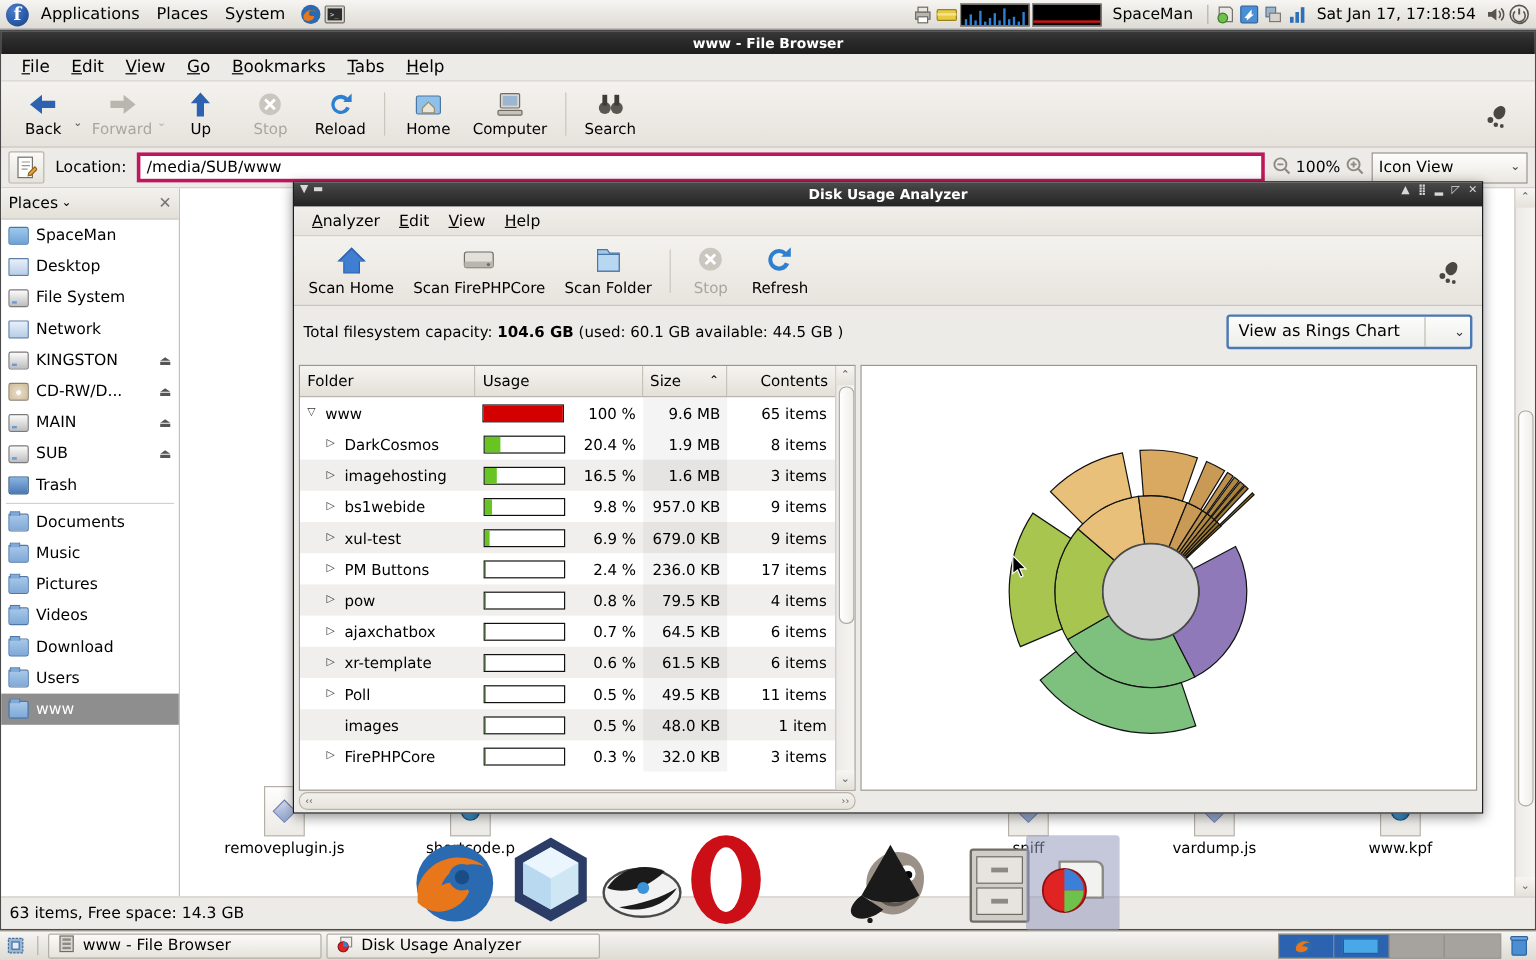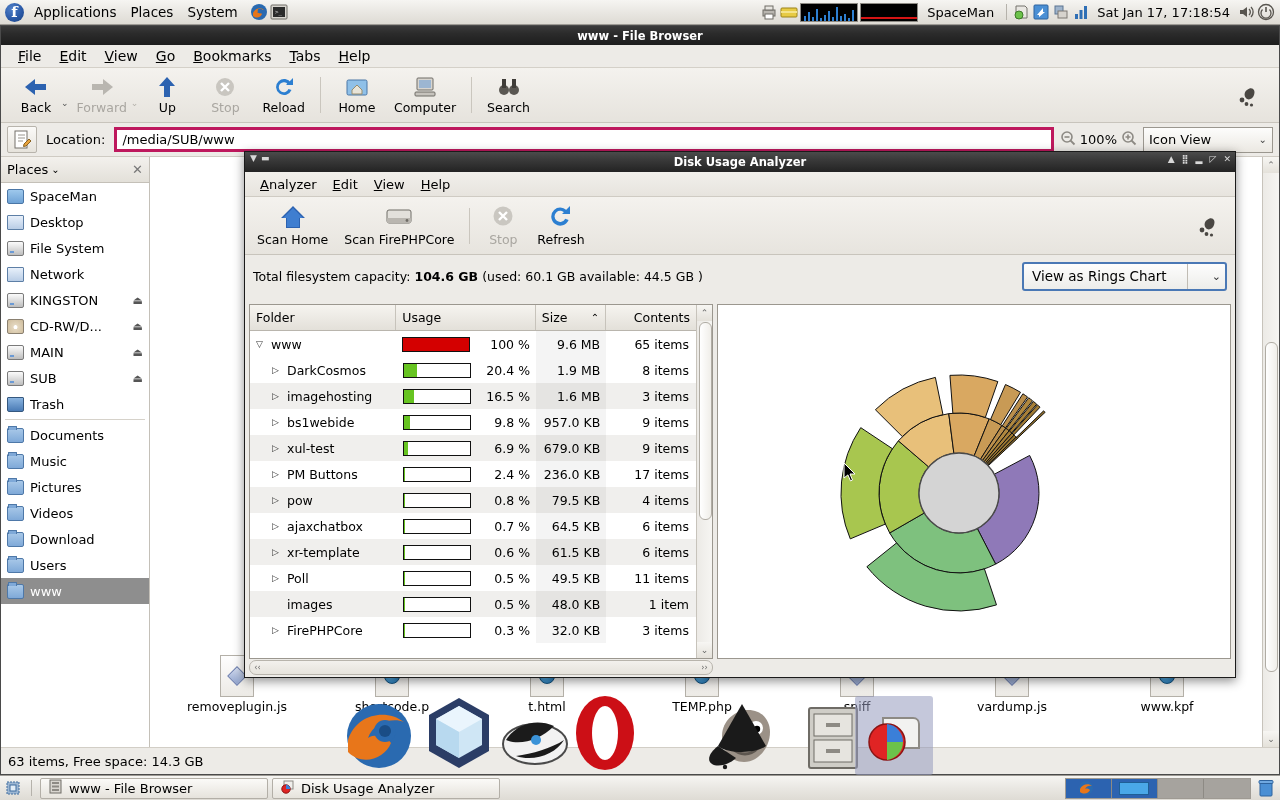--- a/index.html
+++ b/index.html
@@ -585,32 +585,20 @@
             <span class="glyph-diamond"></span>
           </div>
         <div class="fname">removeplugin.js</div>
       </div>
       <div class="fileitem" style="left:187px; top:498px;">
         <div class="ficon">
             <span class="glyph-globe"></span>
           </div>
         <div class="fname">shortcode.p</div>
       </div>
-      <div class="fileitem" style="left:342px; top:498px;">
-        <div class="ficon">
-            <span class="glyph-globe"></span>
-          </div>
-        <div class="fname">t.html</div>
-      </div>
-      <div class="fileitem" style="left:497px; top:498px;">
-        <div class="ficon">
-            <span class="glyph-globe"></span>
-          </div>
-        <div class="fname">TEMP.php</div>
-      </div>
       <div class="fileitem" style="left:652px; top:498px;">
         <div class="ficon">
             <span class="glyph-diamond"></span>
           </div>
         <div class="fname">sniff</div>
       </div>
       <div class="fileitem" style="left:807px; top:498px;">
         <div class="ficon">
             <span class="glyph-diamond"></span>
           </div>
@@ -733,20 +721,27 @@
         </svg>
       <span class="lbl">Scan Home</span>
     </div>
     <div class="tbtn">
       <svg width="30" height="26" viewBox="0 0 30 26">
           <rect x="3" y="6" width="24" height="13" rx="2" fill="#e2e0db" stroke="#6f6c66"></rect>
           <rect x="3" y="14" width="24" height="5" rx="1" fill="#b9b6b0"></rect>
           <circle cx="23" cy="16.5" r="1.4" fill="#6f6c66"></circle>
         </svg>
       <span class="lbl">Scan FirePHPCore</span>
+    </div>
+    <div class="tbtn">
+      <svg width="30" height="26" viewBox="0 0 30 26">
+          <path d="M6 4h8l2 3h8v15H6z" fill="#9fc8ec" stroke="#4a76a6"></path>
+          <path d="M6 8h18v14H6z" fill="#b8d8f2" stroke="#4a76a6"></path>
+        </svg>
+      <span class="lbl">Scan Folder</span>
     </div>
     <div class="tb-sep"></div>
     <div class="tbtn disabled">
       <svg width="30" height="26" viewBox="0 0 30 26">
           <circle cx="15" cy="12" r="9.5" fill="#cac7c1"></circle>
           <path d="M11 8l8 8M19 8l-8 8" stroke="#fff" stroke-width="2.4"></path>
         </svg>
       <span class="lbl">Stop</span>
     </div>
     <div class="tbtn">

